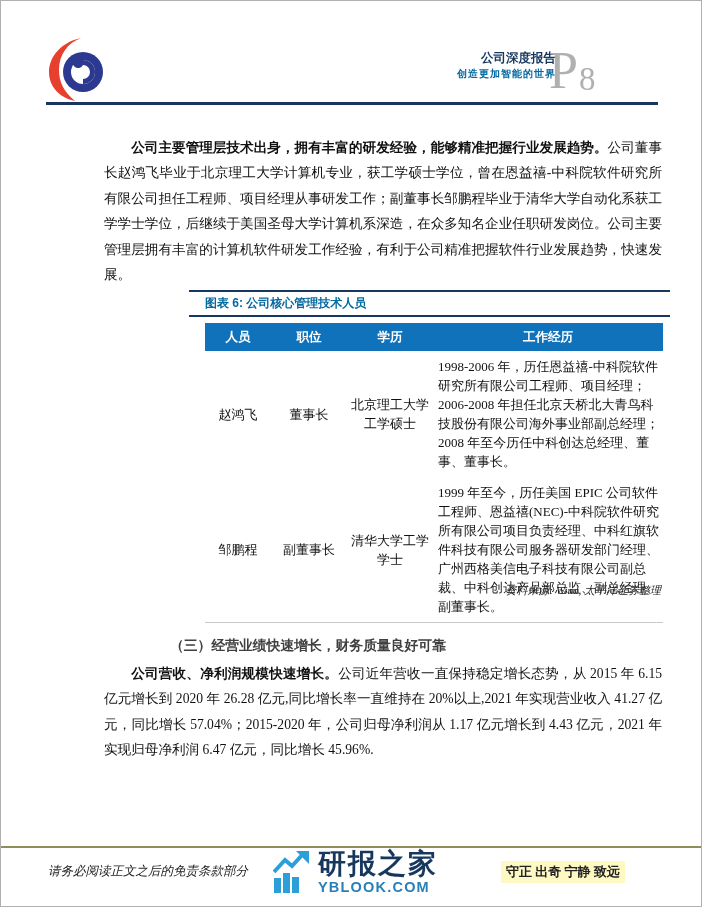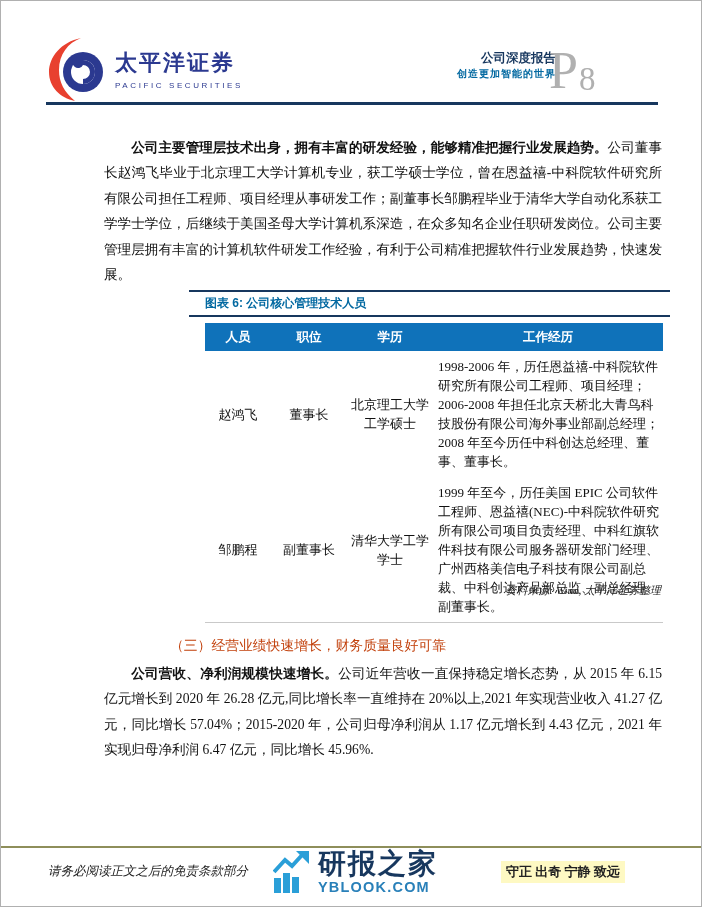--- a/index.html
+++ b/index.html
@@ -20,21 +20,21 @@
             font-family:"Liberation Serif",serif; color:#b0b0b0; line-height:1; }
   .pageno .p { font-size:52px; }
   .pageno .n { font-size:33px; margin-left:1px; margin-bottom:1px; }
   .hdr-rule { position:absolute; left:45px; top:101px; width:612px; height:3px; background:#17375e; }
   
   .para { position:absolute; left:103px; width:558px; font-family:"Liberation Serif",serif;
           font-size:13.6px; line-height:25.4px; text-align:justify; text-indent:2em; color:#111; }
   .para1 { top:134px; }
   .para2 { top:660px; }
   .section-h { position:absolute; left:169px; top:636px; font-family:"Liberation Serif",serif;
-               font-size:13.8px; font-weight:normal; color:#c2410c; }
+               font-size:13.8px; font-weight:bold; color:#404040; }
   
   .fig-caption { position:absolute; left:188px; top:289px; width:481px;
                  border-top:2px solid #17375e; border-bottom:2px solid #17375e;
                  padding:3px 0 3px 16px; font-size:12px; font-weight:bold; color:#0369a1; }
   table.people { position:absolute; left:204px; top:322px; width:458px; border-collapse:collapse;
                  border-bottom:1px solid #c9c9c9; }
   table.people th { background:#0f72ba; color:#fff; font-size:12.5px; font-weight:bold;
                     height:28px; text-align:center; font-family:Liberation Sans, sans-serif; }
   table.people td { font-family:"Liberation Serif",serif; font-size:13px; line-height:19px;
                     text-align:center; vertical-align:middle; padding:6px 3px; color:#111; }
@@ -58,24 +58,20 @@
 
 <div class="page">
 
   <div class="brand">
     <svg width="58" height="64" viewBox="0 0 58 64">
       <path d="M33 1 C13 5 1 20 1 35 C1 50 12 61 27 64 C16 55 11 45 11 33 C11 17 20 6 33 1 Z" fill="#e8402f"></path>
       <circle cx="35" cy="35" r="20" fill="#2b3990"></circle>
       <circle cx="35" cy="35" r="12" fill="#ffffff"></circle>
       <path d="M35 23 a12 12 0 0 1 0 24 l0 -5 a7 7 0 0 0 0 -14 a5.5 5.5 0 1 1 0 -5 z" fill="#2b3990"></path>
     </svg>
-    <div class="brand-text">
-      <div class="cn">太平洋证券</div>
-      <div class="en">PACIFIC SECURITIES</div>
-    </div>
   </div>
 
   <div class="hdr-right">
     <div class="report-type">公司深度报告</div>
     <div class="slogan">创造更加智能的世界</div>
   </div>
 
   <div class="pageno">
     <span class="p">P</span>
     <span class="n">8</span>

